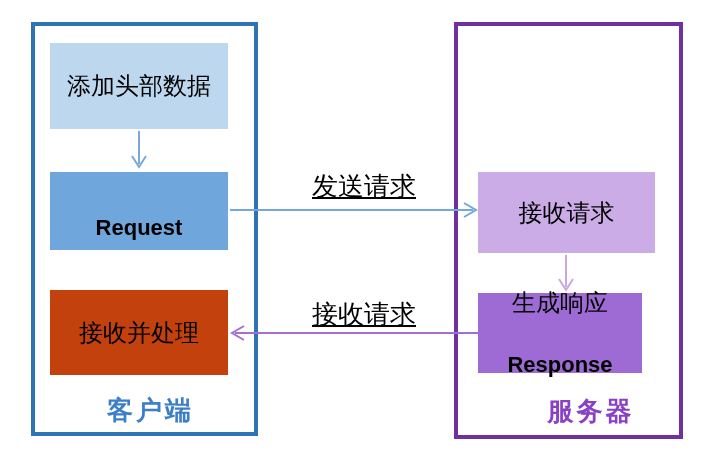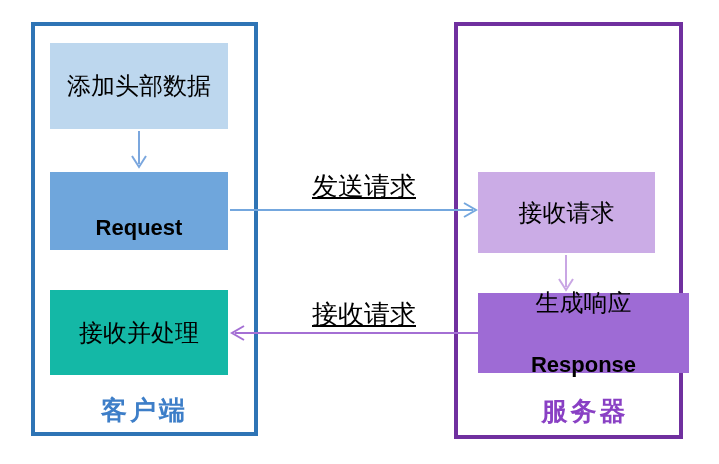--- a/index.html
+++ b/index.html
@@ -38,30 +38,31 @@
     justify-content: center;
     color: #000000;
     font-size: 24px;
     line-height: 1.25;
     text-align: center;
     z-index: 2;
   }
   .node .latin { font-weight: bold; font-size: 22px; margin-top: 33px; }
   .node.add-header   { left: 50px;  top: 43px;  width: 178px; height: 86px; background: #BDD7EE; }
   .node.http-request { left: 50px;  top: 172px; width: 178px; height: 78px; background: #6FA6DC; font-weight: bold; font-size: 22px; }
-  .node.recv-process { left: 50px;  top: 290px; width: 178px; height: 85px; background: #14b8a6; }
+  .node.recv-process { left: 50px;  top: 290px; width: 178px; height: 85px; background: #c2410c; }
   .node.recv-request { left: 478px; top: 172px; width: 177px; height: 81px; background: #CBACE6; }
-  .node.gen-response { left: 478px; top: 293px; width: 211px; height: 80px; background: #9E6BD5; }
+  .node.gen-response { left: 478px; top: 293px; width: 164px; height: 80px; background: #9E6BD5; }
   .panel-label {
     position: absolute;
     text-align: center;
     font-size: 26px;
     font-weight: bold;
     letter-spacing: 3px;
     z-index: 2;
+    margin-left: 6px;
   }
   .panel-label.client-label { left: 31px;  top: 393px; width: 227px; color: #3D7EC8; }
   .panel-label.server-label { left: 454px; top: 394px; width: 262px; color: #8940C4; }
   .arrow-label {
     position: absolute;
     text-align: center;
     font-size: 26px;
     color: #000000;
     z-index: 2;
     text-decoration: underline;

